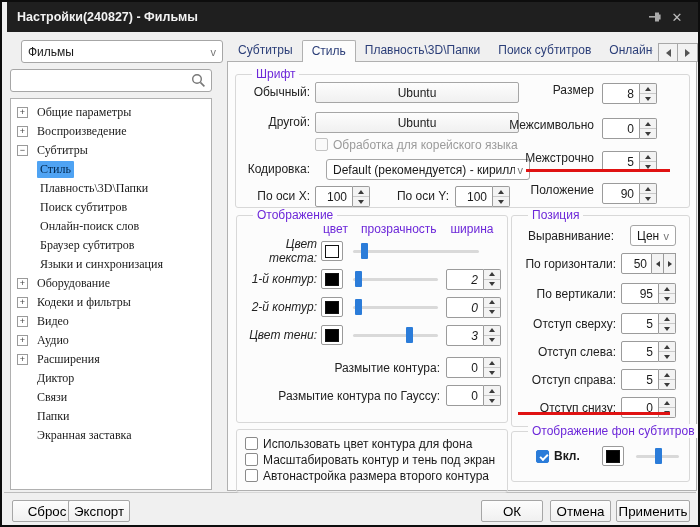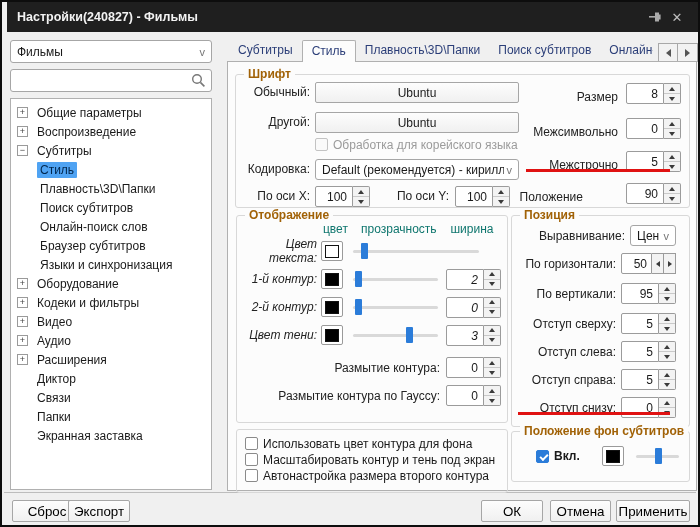--- a/index.html
+++ b/index.html
@@ -6,48 +6,48 @@
   body { margin:0; background:#888; font-family:"Liberation Sans","DejaVu Sans",sans-serif; font-size:12px; color:#1a1a1a; }
   .window { position:relative; width:700px; height:527px; background:#f0f0f0; border:2px solid #0d0d0d; overflow:hidden; }
   .client { position:absolute; inset:0; }
 
   
   .titlebar { position:absolute; left:5px; top:0; right:0; height:30px; background:#1f1f1f; display:flex; align-items:center; padding:0 10px; }
   .titlebar .title { color:#f2f2f2; font-weight:bold; font-size:12.5px; flex:1; }
   .tb-ico { width:22px; height:20px; display:flex; align-items:center; justify-content:center; color:#bdbdbd; }
 
   
-  .dd { border:1px solid #a6a6a6; border-radius:3px; background:#fff; display:flex; align-items:center; padding:0 6px; }
+  .dd { border:1px solid #a6a6a6; border-radius:3px; background:#fff; display:flex; align-items:center; padding:0 6px;margin-left:11px; }
   .dd .dd-val { flex:1; overflow:hidden; white-space:nowrap; }
   .dd .dd-arrow { color:#777; font-size:11px; margin-left:3px; }
   .profile { position:absolute; left:8px; top:38px; width:202px; height:23px; }
   .search { position:absolute; left:8px; top:67px; width:202px; height:23px; border:1px solid #a6a6a6; border-radius:3px; background:#fff; display:flex; align-items:center; padding:0 5px; }
   .search .sfield { flex:1; }
   .tree { position:absolute; left:8px; top:96px; width:202px; height:392px; background:#fff; border:1px solid #b0b0b0; padding:4px 0 0 6px; overflow:hidden; }
   .trow { height:19px; display:flex; align-items:center; white-space:nowrap; }
   .exp { width:11px; height:11px; border:1px solid #9a9a9a; background:#fff; font-size:9px; line-height:9px; display:flex; align-items:center; justify-content:center; margin-right:6px; color:#444; flex:none; }
   .exp-sp { width:17px; flex:none; }
   .trow.child { padding-left:20px; }
-  .tlabel { padding:1px 3px; border-radius:1px; }
+  .tlabel { padding:1px 3px; border-radius:1px;font-family:Liberation Serif, serif; }
   .tlabel.sel { background:#4fa3f3; color:#00264d; }
 
   
   .tabbar { position:absolute; left:227px; top:38px; width:424px; height:22px; display:flex; overflow:hidden; }
   .tab { padding:3px 9px 4px; color:#2b3e78; white-space:nowrap; }
   .tab.active { background:#fcfcfc; border:1px solid #b0b0b0; border-bottom:1px solid #fcfcfc; border-radius:2px 2px 0 0; margin-bottom:-1px; position:relative; z-index:3; }
   .tab-arrows { position:absolute; left:656px; top:41px; display:flex; }
   .arrbtn { width:20px; height:19px; background:#f2f2f2; border:1px solid #a8a8a8; display:flex; align-items:center; justify-content:center; }
   .arrbtn + .arrbtn { border-left:none; }
   .tri-l { width:0; height:0; border-top:4px solid transparent; border-bottom:4px solid transparent; border-right:5px solid #555; }
   .tri-r { width:0; height:0; border-top:4px solid transparent; border-bottom:4px solid transparent; border-left:5px solid #555; }
 
   
   .panel { position:absolute; left:225px; top:59px; width:470px; height:430px; background:#fcfcfc; border:1px solid #b0b0b0; z-index:2; }
   .group { position:absolute; border:1px solid #d8d8d8; border-radius:3px; }
-  .legend { position:absolute; top:-8px; left:8px; background:#fcfcfc; padding:0 4px; color:#a16207; white-space:nowrap;font-weight:bold; }
+  .legend { position:absolute; top:-8px; left:16px; background:#fcfcfc; padding:0 4px; color:#6d28d9; white-space:nowrap; }
 
   .lbl { color:#222; }
   .btn { background:linear-gradient(#fdfdfd,#f0f0f0); border:1px solid #a6a6a6; border-radius:2px; display:flex; align-items:center; justify-content:center; }
 
   
   .spin { display:inline-flex; height:21px; }
   .spin .val { width:38px; border:1px solid #9b9b9b; border-radius:2px 0 0 2px; background:#fff; text-align:right; padding:3px 5px 0 2px; }
   .spin .btns { width:17px; display:flex; flex-direction:column; border:1px solid #9b9b9b; border-left:none; border-radius:0 2px 2px 0; background:#f3f3f3; }
   .spin .btns span { flex:1; display:flex; align-items:center; justify-content:center; }
   .spin .btns span:first-child { border-bottom:1px solid #c9c9c9; }
@@ -69,26 +69,26 @@
   .swatch { width:22px; height:20px; border:1px solid #9a9a9a; border-radius:2px; background:#fff; display:flex; align-items:center; justify-content:center; flex:none; }
   .swatch .si { width:14px; height:13px; border:1px solid #111; }
   .slider { position:relative; height:20px; flex:1; }
   .slider .track { position:absolute; left:2px; right:2px; top:9px; height:3px; background:#d9d9d9; border-radius:2px; }
   .slider .thumb { position:absolute; top:2px; width:7px; height:16px; background:#2b7cd9; border-radius:1px; }
 
   
   .g-font { left:7px; top:12px; width:455px; height:134px; }
   .fl-label { position:absolute; width:74px; text-align:right; }
   .f-ctl { position:absolute; left:79px; width:204px; height:21px; }
-  .fr-row { position:absolute; right:8px; display:flex; align-items:flex-end; height:21px; }
+  .fr-row { position:absolute; right:32px; display:flex; align-items:flex-start; height:21px; }
   .fr-row .lbl { margin-right:8px; }
 
   
   .g-disp { left:8px; top:153px; width:272px; height:208px; }
-  .dhead { position:absolute; top:6px; left:6px; right:6px; display:flex; color:#0f766e; }
+  .dhead { position:absolute; top:6px; left:6px; right:6px; display:flex; color:#6d28d9; }
   .drows { position:absolute; top:24px; left:6px; right:6px;font-style:italic; }
   .drow { display:flex; align-items:center; height:22px; margin-bottom:6px; }
   .drow .dlab { width:74px; text-align:right; margin-right:4px; }
   .drow .spin { margin-left:6px; }
   .blur-row { position:absolute; right:6px; display:flex; align-items:center; height:21px; }
   .blur-row .lbl { margin-right:6px; }
 
   
   .g-flags { left:8px; top:367px; width:272px; height:64px; }
   .frow { display:flex; align-items:center; height:15px; margin:0 0 1px 8px; }
@@ -311,21 +311,21 @@
               <span class="btns">
                 <span>
                   <i class="tri-up"></i>
                 </span>
                 <span>
                   <i class="tri-dn"></i>
                 </span>
               </span>
             </span>
         </div>
-        <div class="fr-row" style="top:108px;gap:35px;">
+        <div class="fr-row" style="top:108px;">
           <span class="lbl">Положение</span>
           <span class="spin">
               <span class="val">90</span>
               <span class="btns">
                 <span>
                   <i class="tri-up"></i>
                 </span>
                 <span>
                   <i class="tri-dn"></i>
                 </span>
@@ -551,21 +551,21 @@
                 </span>
                 <span>
                   <i class="tri-dn"></i>
                 </span>
               </span>
             </span>
         </div>
       </div>
 
       <div class="group g-tr">
-        <span class="legend">Положение фон субтитров</span>
+        <span class="legend">Отображение фон субтитров</span>
         <div class="tr-row">
           <span class="cb on"></span>
           <span class="en">Вкл.</span>
           <span class="swatch" style="margin-left:22px;">
               <span class="si" style="background: rgb(0, 0, 0);"></span>
             </span>
           <span class="slider" style="margin-left:10px;">
             <span class="track"></span>
             <span class="thumb" style="left: 45%;"></span>
           </span>

